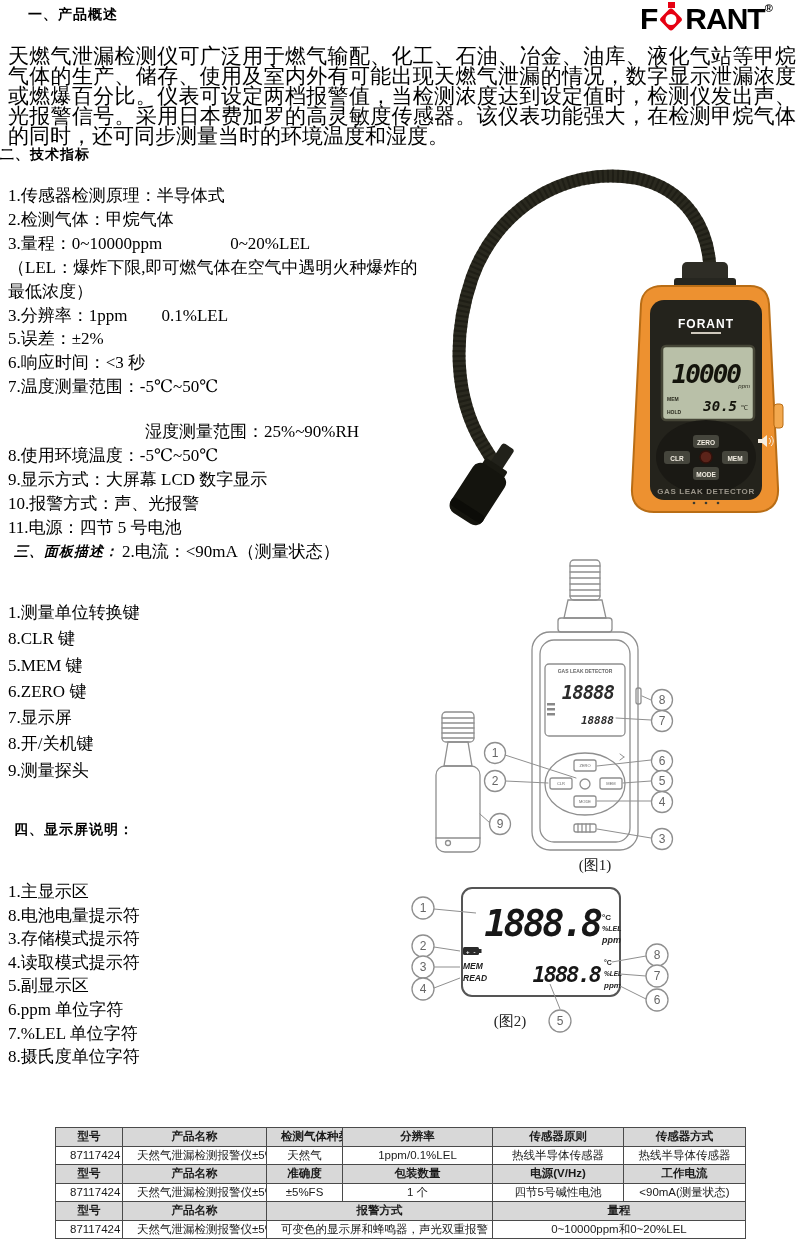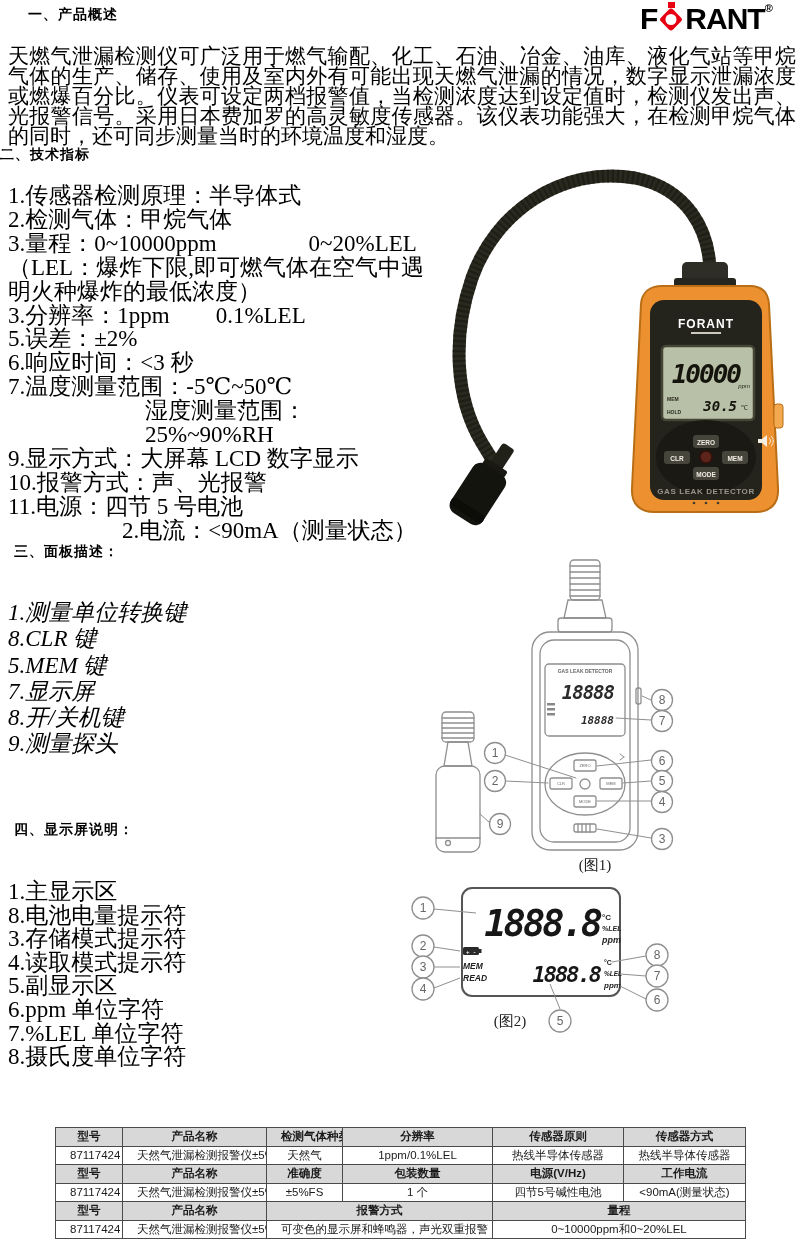--- a/index.html
+++ b/index.html
@@ -1,26 +1,26 @@
 <!DOCTYPE html>
 <html><head>
 <meta charset="utf-8">
 <style>
   html,body{margin:0;padding:0;background:#fff;}
   #page{position:relative;width:800px;height:1244px;background:#fff;overflow:hidden;
         font-family:"Liberation Serif","DejaVu Serif",serif;color:#000;}
   .abs{position:absolute;}
   .h1{font-size:14px;font-weight:bold;letter-spacing:1px;}
   .para{width:788px;font-size:21px;line-height:20px;text-align:justify;}
-  .list{font-size:23px;}
+  .list{font-size:17px;}
   .list div{white-space:pre-wrap;}
   .s2list div{line-height:23.9px;}
   .s3list div{line-height:26.3px;}
   .s4list div{line-height:23.6px;}
-  .ind-a{padding-left:137px;}
+  .ind-a{padding-left:137px;margin-top:21px;}
   .ind-b{padding-left:114px;}
   
   #logo{display:flex;align-items:flex-start;font-family:"Liberation Sans",sans-serif;}
   .logo-letter{font-size:30px;font-weight:bold;letter-spacing:-1px;line-height:34px;color:#000;}
   .logo-reg{font-size:11px;font-weight:bold;margin-top:0px;}
   
   #spec-table{border-collapse:collapse;width:690px;font-family:"Liberation Sans","DejaVu Sans",sans-serif;
               font-size:11.5px;table-layout:fixed;}
   #spec-table td{border:1px solid #4a4a4a;height:17.5px;text-align:center;vertical-align:middle;
                  overflow:hidden;white-space:nowrap;padding:0 14px;color:#1a1a1a;margin-top:28px;}
@@ -56,20 +56,21 @@
   <div class="abs list s2list" style="left:8px;top:184px;width:420px;">
     <div>1.传感器检测原理：半导体式</div>
     <div>2.检测气体：甲烷气体</div>
     <div>3.量程：0~10000ppm　　　　0~20%LEL</div>
     <div>（LEL：爆炸下限,即可燃气体在空气中遇明火种爆炸的最低浓度）</div>
     <div>3.分辨率：1ppm　　0.1%LEL</div>
     <div>5.误差：±2%</div>
     <div>6.响应时间：&lt;3 秒</div>
     <div>7.温度测量范围：-5℃~50℃</div>
     <div class="ind-a">湿度测量范围：25%~90%RH</div>
+    <div>8.使用环境温度：-5℃~50℃</div>
     <div>9.显示方式：大屏幕 LCD 数字显示</div>
     <div>10.报警方式：声、光报警</div>
     <div>11.电源：四节 5 号电池</div>
     <div class="ind-b">2.电流：&lt;90mA（测量状态）</div>
   </div>
 
   <div class="abs" style="left:410px;top:158px;">
     <svg width="390" height="392" viewBox="0 0 390 392">
 
       <g>
@@ -123,25 +124,26 @@
         <polygon points="0,5 4,5 9,1 9,13 4,9 0,9" fill="#f5ede0"></polygon>
         <path d="M11 4 C 13 6 13 8 11 10 M13 2 C 16 5 16 9 13 12" stroke="#f5ede0" stroke-width="1" fill="none"></path>
       </g>
       <text class="sv" x="296" y="336" font-size="8" fill="#9a958a" text-anchor="middle" letter-spacing="0.6" font-weight="bold">GAS LEAK DETECTOR</text>
       <circle cx="284" cy="345" r="1.3" fill="#3a3a30"></circle>
       <circle cx="296" cy="345" r="1.3" fill="#3a3a30"></circle>
       <circle cx="308" cy="345" r="1.3" fill="#3a3a30"></circle>
     </svg>
   </div>
 
-  <div class="abs h1" style="left:14px;top:543px;">三、面板描述：</div>
-  <div class="abs list s3list" style="left:8px;top:600px;width:260px;font-style:italic;">
+  <div class="abs h1" style="left:14px;top:543px;font-style:italic;">三、面板描述：</div>
+  <div class="abs list s3list" style="left:8px;top:600px;width:260px;">
     <div>1.测量单位转换键</div>
     <div>8.CLR 键</div>
     <div>5.MEM 键</div>
+    <div>6.ZERO 键</div>
     <div>7.显示屏</div>
     <div>8.开/关机键</div>
     <div>9.测量探头</div>
   </div>
 
   <div class="abs" style="left:390px;top:556px;">
     <svg width="410" height="324" viewBox="0 0 410 324" stroke-linecap="round">
       <g fill="none" stroke="#8f8f8f" stroke-width="1.3">
 
         <g>

